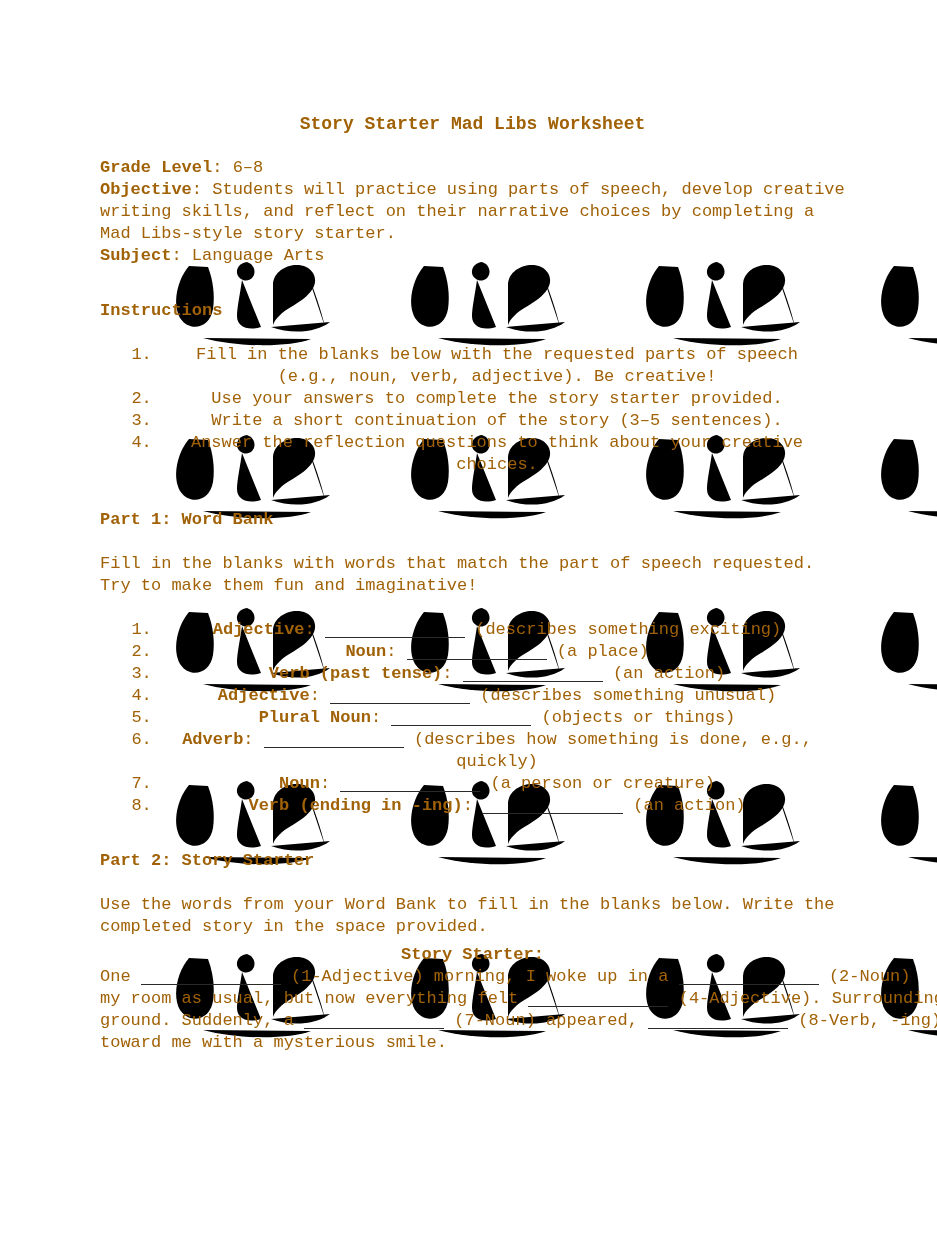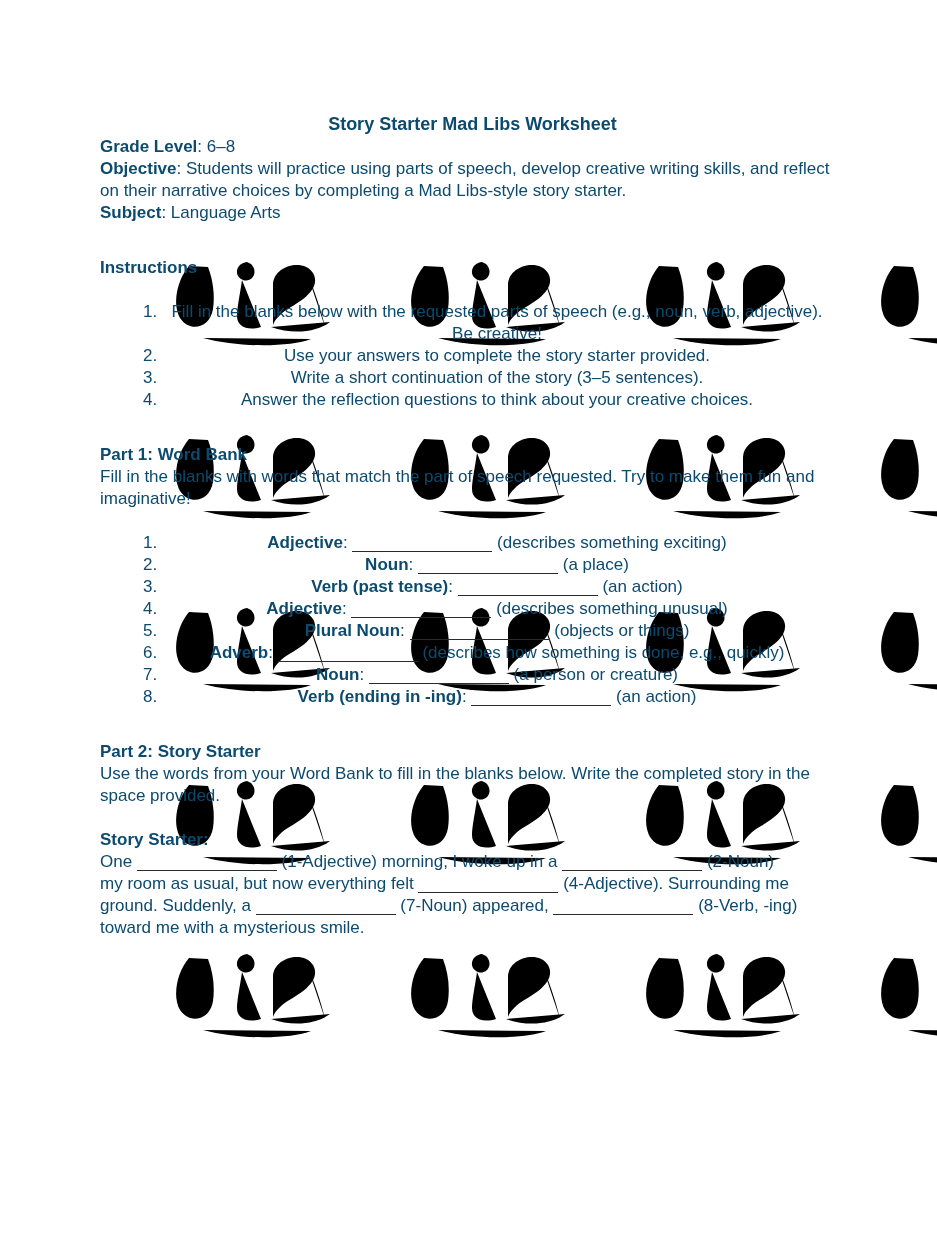--- a/index.html
+++ b/index.html
@@ -3,56 +3,56 @@
 <meta charset="utf-8">
 <style>
   html, body { margin: 0; padding: 0; background: #ffffff; }
   .page {
     position: relative;
     width: 937px;
     height: 1250px;
     margin: 0 auto;
     background: #ffffff;
     overflow: hidden;
-    font-family: Liberation Sans, sans-serif;
-    color: #0c4a6e;
+    font-family: Liberation Mono, monospace;
+    color: #a16207;
   }
   .wm-layer { position: absolute; inset: 0; z-index: 0; }
   .wm { position: absolute; }
   .content {
     position: relative;
     z-index: 1;
     padding: 112px 92px 0 100px;
     font-size: 17px;
     line-height: 22px;
   }
   .title {
     text-align: center;
     font-weight: bold;
     font-size: 18px;
     line-height: 24px;
   }
-  .meta { }
+  .meta { margin-top: 21px; }
   .heading { font-weight: bold; margin-top: 33px; }
-  .para { }
+  .para { margin-top: 22px; }
   ol.num-list {
     margin: 22px 0 0 0;
     padding: 0 0 0 62px;
     text-align: center;
   }
   ol.num-list li { max-width: 670px; }
   b { font-weight: bold; }
   .blank {
     display: inline-block;
     width: 140px;
     height: 12px;
     border-bottom: 1.6px solid #2a2a2a;
     vertical-align: -4px;
   }
-  .story-label { margin-top: 22px; font-weight: bold; }
+  .story-label { margin-top: 6px; font-weight: bold; text-align: center; }
   .story-line { white-space: nowrap; }
   .defs-svg { position: absolute; width: 0; height: 0; }
 </style>
 </head>
 <body>
 
 <svg class="defs-svg" aria-hidden="true">
   <defs>
     <g id="wm-glyph">
       <path d="M34 16 C22 30 17 54 25 68 C35 83 55 78 58 59 C60 45 58 30 53 17"></path>

